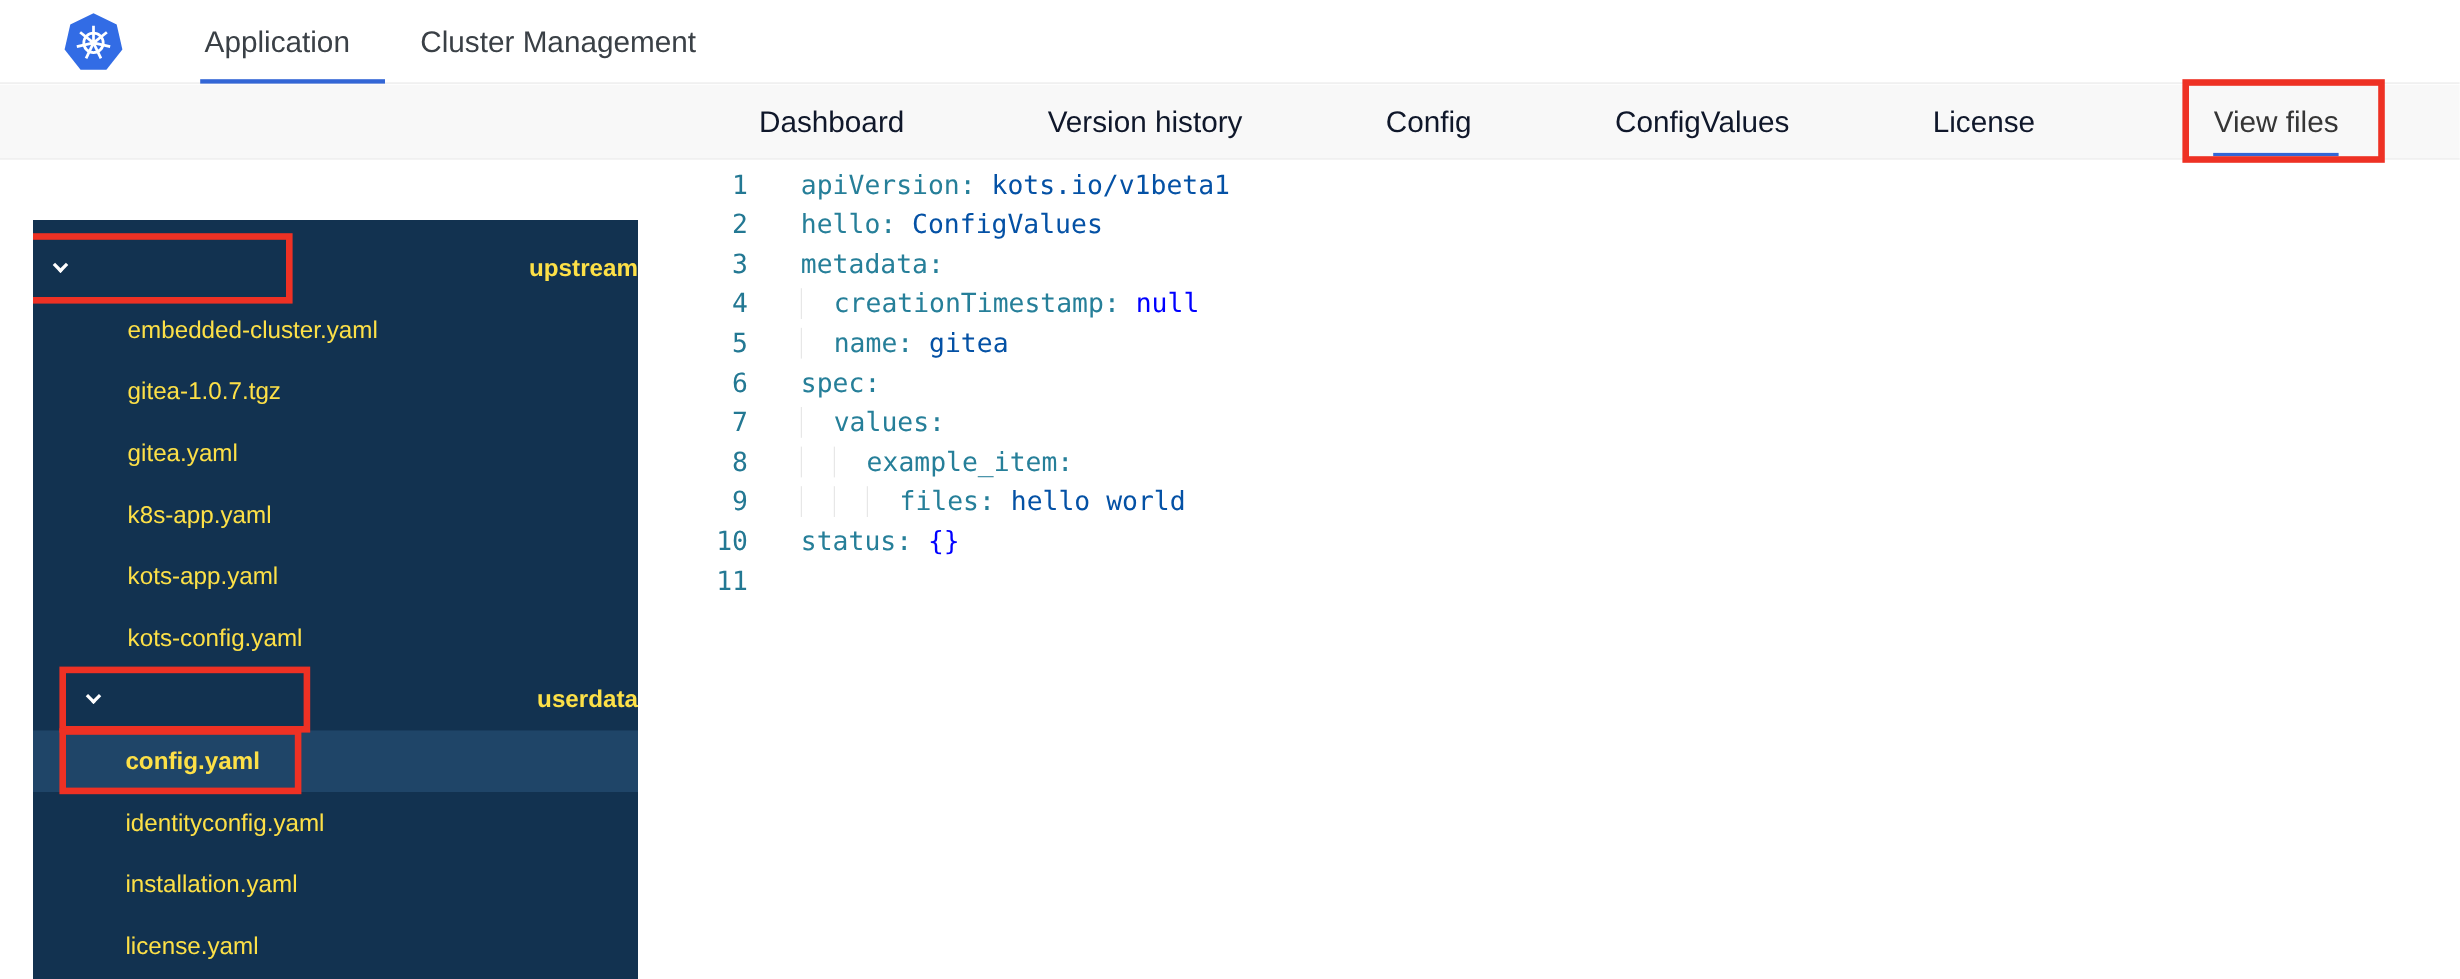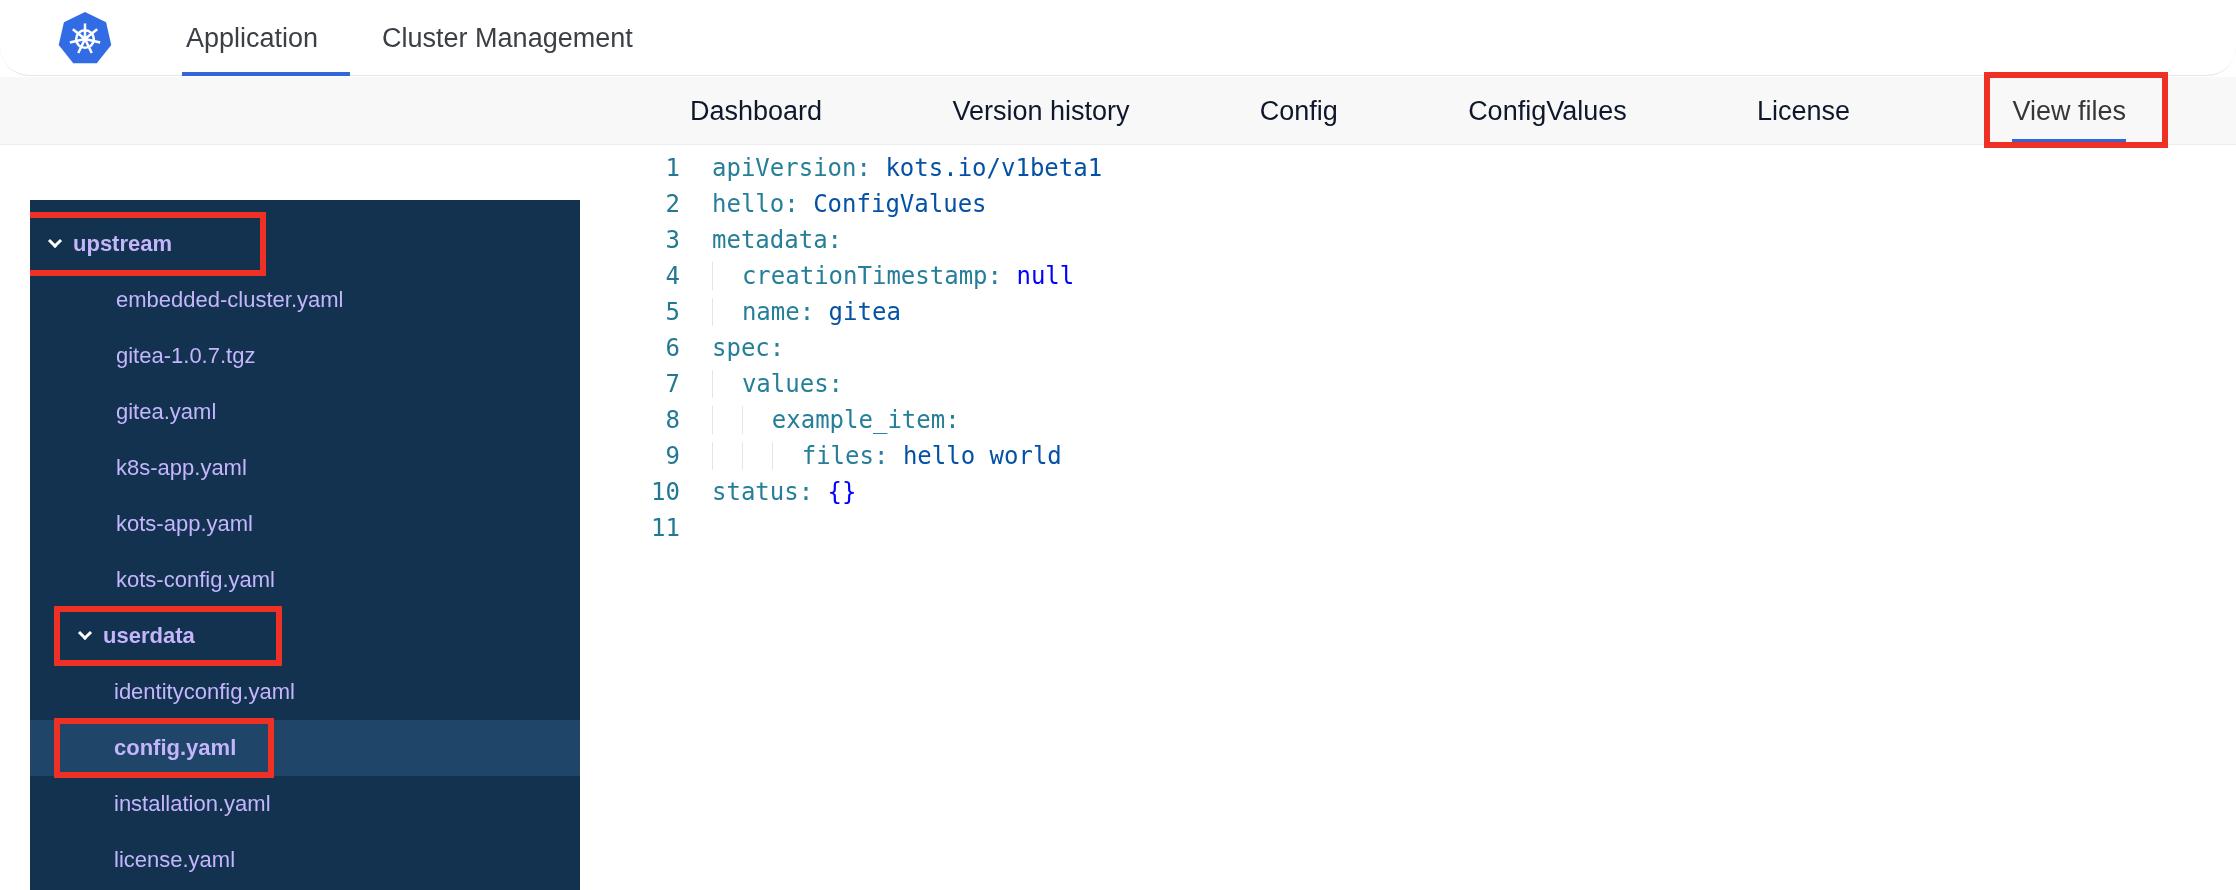--- a/index.html
+++ b/index.html
@@ -7,21 +7,21 @@
   body {
     position: relative;
     font-family: "Liberation Sans", sans-serif;
     background: #ffffff;
     overflow: hidden;
   }
 
   
   .topbar {
     position: absolute; top: 0; left: 0; right: 0; height: 76px;
-    background: #ffffff; border-bottom: 1px solid #e7e7e7; z-index: 2; border-radius: 29px;
+    background: #ffffff; border-bottom: 1px solid #e7e7e7; z-index: 2;
   }
   .logo { position: absolute; left: 58px; top: 11px; width: 54px; height: 54px; }
   .header-tabs {
     position: absolute; left: 186px; top: 0; height: 76px;
     display: flex; align-items: stretch; gap: 64px;
   }
   .tab {
     font-size: 27px; color: #3a4046; display: flex; align-items: center;
     position: relative; cursor: pointer; white-space: nowrap;
   }
@@ -60,21 +60,21 @@
   .ann-userdata   { top: -2px; bottom: -2px; left: 24px;  width: 228px; }
   .ann-config-yaml{ top: -2px; bottom: -2px; left: 24px;  width: 220px; }
 
   
   .sidebar {
     position: absolute; left: 30px; top: 200px; width: 550px; bottom: 0;
     background: #123250; padding-top: 16px; z-index: 1; overflow: hidden;
   }
   .tree-row {
     height: 56px; display: flex; align-items: center; position: relative;
-    color: #c4b5fd; font-size: 22px; cursor: pointer; white-space: nowrap;
+    color: #fde047; font-size: 22px; cursor: pointer; white-space: nowrap; justify-content: space-between;
   }
   .tree-row.indent-0 { padding-left: 20px; }
   .tree-row.indent-1 { padding-left: 86px; }
   .tree-row.folder.indent-1 { padding-left: 50px; }
   .tree-row.indent-2 { padding-left: 84px; }
   .tree-row.folder .tree-label { font-weight: 700; }
   .tree-row.selected { background: #1f4568; }
   .tree-row.selected .tree-label { font-weight: 700; }
   .chev {
     width: 10px; height: 10px; flex: none;
@@ -87,21 +87,21 @@
     position: absolute; left: 610px; top: 146px; right: 0; bottom: 0;
     background: #ffffff; padding-top: 4px;
     font-family: "DejaVu Sans Mono", "Liberation Mono", monospace;
     font-size: 24px;
   }
   .code-line { display: flex; height: 36px; line-height: 36px; }
   .gutter {
     width: 70px; flex: none; text-align: right; color: #237893;
     -webkit-user-select: none; user-select: none;
   }
-  .code-text { margin-left: 32px; white-space: pre; color: #000000; }
+  .code-text { margin-left: 48px; white-space: pre; color: #000000; }
   .tk-key { color: #267f99; }
   .tk-str { color: #0451a5; }
   .tk-kw  { color: #0000ff; }
   .tk-ind { border-left: 1px solid #e5e5e5; white-space: pre; }
 </style>
 </head>
 <body>
 
 <div class="topbar">
   <div class="logo">
@@ -173,28 +173,28 @@
         <span class="tree-label">kots-app.yaml</span>
       </div>
       <div class="tree-row indent-1">
         <span class="tree-label">kots-config.yaml</span>
       </div>
       <div class="tree-row indent-1 folder">
         <span class="chev"></span>
         <span class="tree-label">userdata</span>
         <span class="annotation ann-userdata"></span>
       </div>
-      <div class="tree-row indent-2">
-        <span class="tree-label">identityconfig.yaml</span>
-      </div>
       <div class="tree-row indent-2 selected">
         <span class="tree-label">config.yaml</span>
         <span class="annotation ann-config-yaml"></span>
       </div>
       <div class="tree-row indent-2">
+        <span class="tree-label">identityconfig.yaml</span>
+      </div>
+      <div class="tree-row indent-2">
         <span class="tree-label">installation.yaml</span>
       </div>
       <div class="tree-row indent-2">
         <span class="tree-label">license.yaml</span>
       </div>
     </div>
 </div>
 
 <div class="editor">
   <div>

